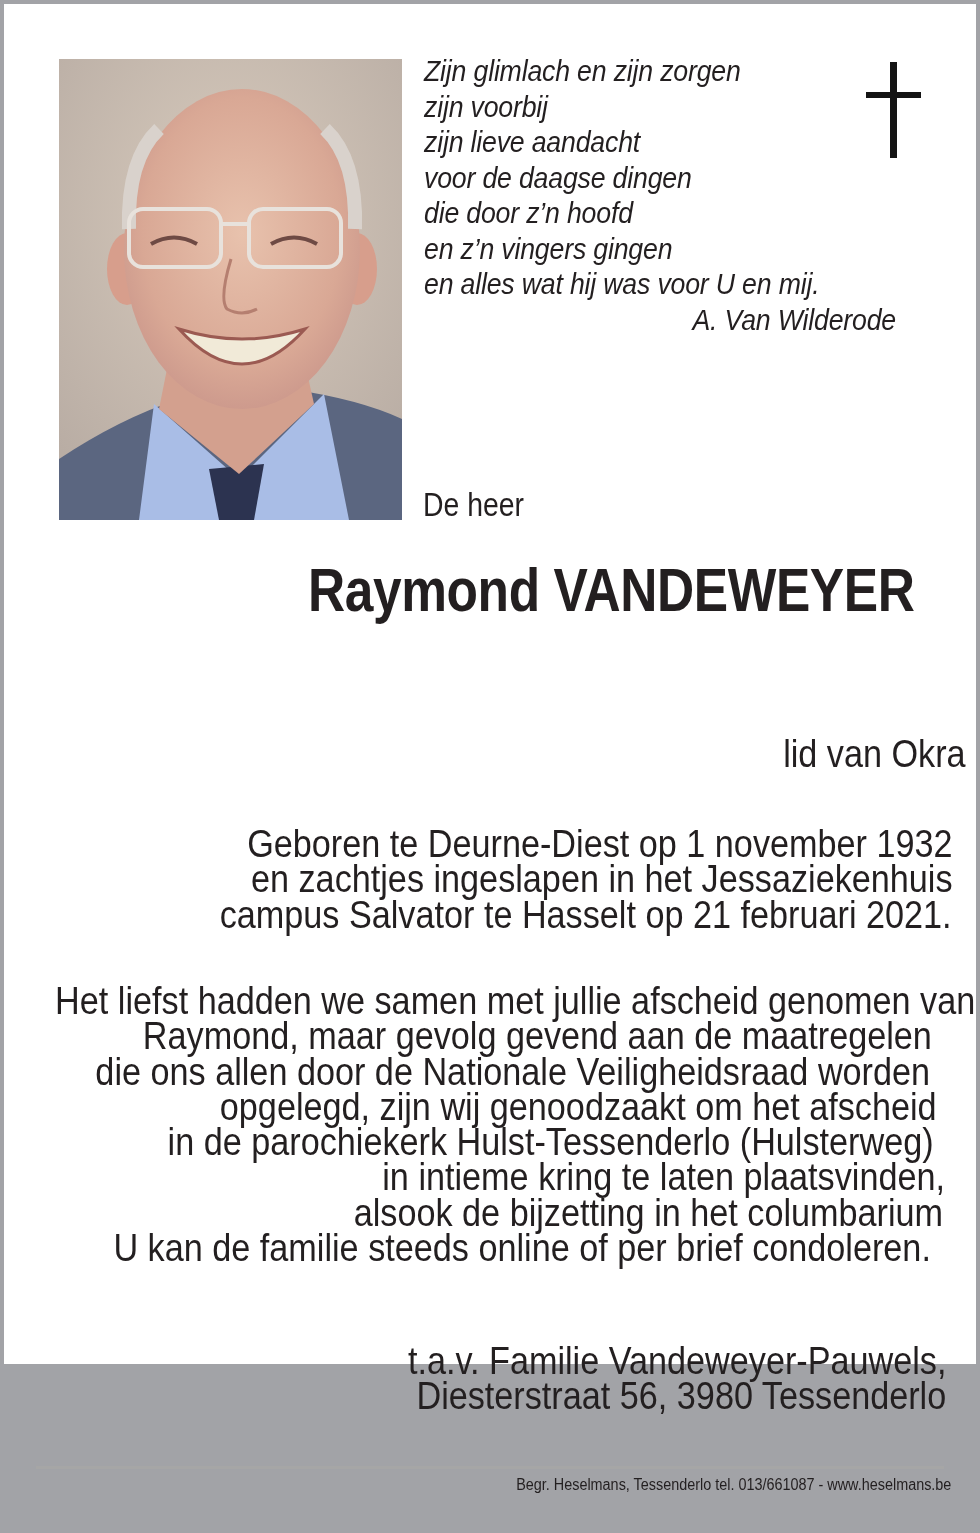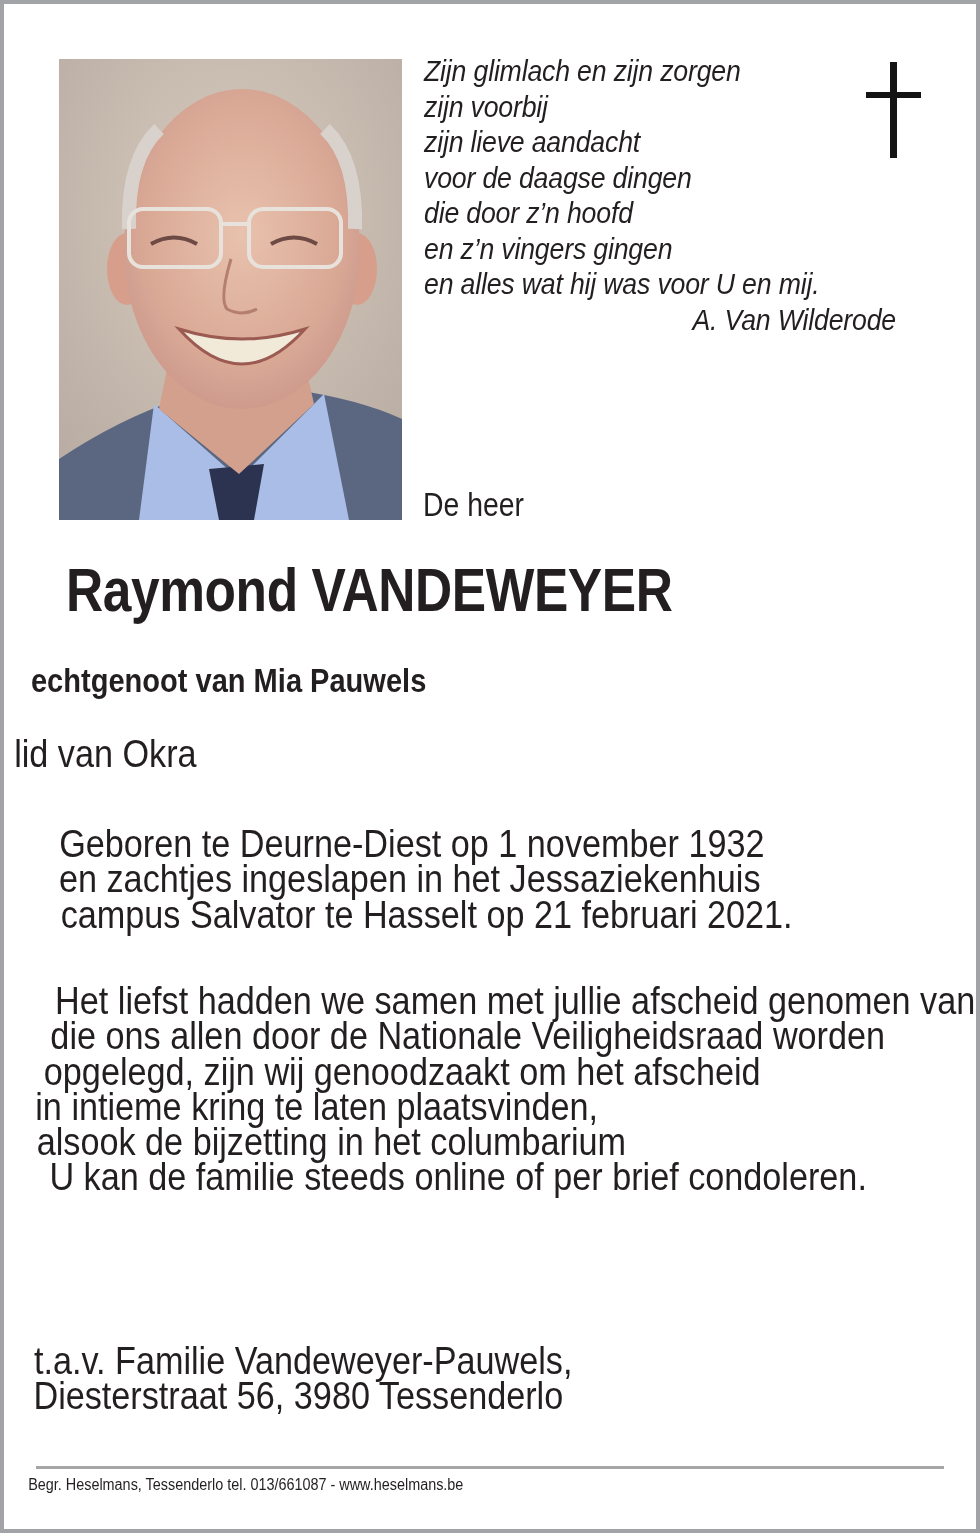--- a/index.html
+++ b/index.html
@@ -7,21 +7,21 @@
       width: 980px; height: 1533px;
       background: #a2a3a7;
       position: relative;
       overflow: hidden;
       font-family: "Liberation Sans", sans-serif;
       color: #231f20;
     }
     .card {
       position: absolute;
       left: 4px; top: 4px;
-      width: 972px; height: 1525px;
+      width: 972px; height: 1360px;
       background: #ffffff;
     }
     .photo {
       position: absolute;
       left: 55px; top: 55px;
       width: 343px; height: 461px;
       overflow: hidden;
       background: linear-gradient(180deg, #c2b3a6 0%, #cdc1b4 40%, #bdb4ae 100%);
     }
     .photo svg { display: block; width: 100%; height: 100%; }
@@ -59,21 +59,21 @@
       position: absolute;
       left: 419px; top: 482px;
       font-size: 33px;
       transform: scaleX(0.86);
       transform-origin: left top;
       white-space: nowrap;
     }
     .center-block {
       position: absolute;
       left: 0; width: 972px;
-      text-align: left;
+      text-align: right;
     }
     .name {
       top: 550px;
       font-size: 62px;
       font-weight: bold;
       letter-spacing: -0.5px;
     }
     .name span, .spouse span, .body-text span, .footer-text span {
       display: inline-block;
       transform-origin: center top;
@@ -172,38 +172,37 @@
     <div class="v"></div>
     <div class="h"></div>
   </div>
 
   <div class="title-prefix">De heer</div>
 
   <div class="center-block name">
     <span>Raymond VANDEWEYER</span>
   </div>
 
-  <div class="center-block spouse">
-    <span>echtgenoot van Mia Pauwels</span>
-  </div>
 
   <div class="center-block body-text memberships">
     <div class="line"><span>lid van Okra</span></div>
   </div>
 
   <div class="center-block body-text birth">
     <div class="line"><span>Geboren te Deurne-Diest op 1 november 1932</span></div>
     <div class="line"><span>en zachtjes ingeslapen in het Jessaziekenhuis</span></div>
     <div class="line"><span>campus Salvator te Hasselt op 21 februari 2021.</span></div>
   </div>
 
   <div class="center-block body-text farewell">
     <div class="line"><span>Het liefst hadden we samen met jullie afscheid genomen van</span></div>
+    <div class="line"><span>Raymond, maar gevolg gevend aan de maatregelen</span></div>
     <div class="line"><span>die ons allen door de Nationale Veiligheidsraad worden</span></div>
     <div class="line"><span>opgelegd, zijn wij genoodzaakt om het afscheid</span></div>
+    <div class="line"><span>in de parochiekerk Hulst-Tessenderlo (Hulsterweg)</span></div>
     <div class="line"><span>in intieme kring te laten plaatsvinden,</span></div>
     <div class="line"><span>alsook de bijzetting in het columbarium</span></div>
     <div class="line"><span>U kan de familie steeds online of per brief condoleren.</span></div>
   </div>
 
   <div class="center-block body-text address">
     <div class="line"><span>t.a.v. Familie Vandeweyer-Pauwels,</span></div>
     <div class="line"><span>Diesterstraat 56, 3980 Tessenderlo</span></div>
   </div>
 

